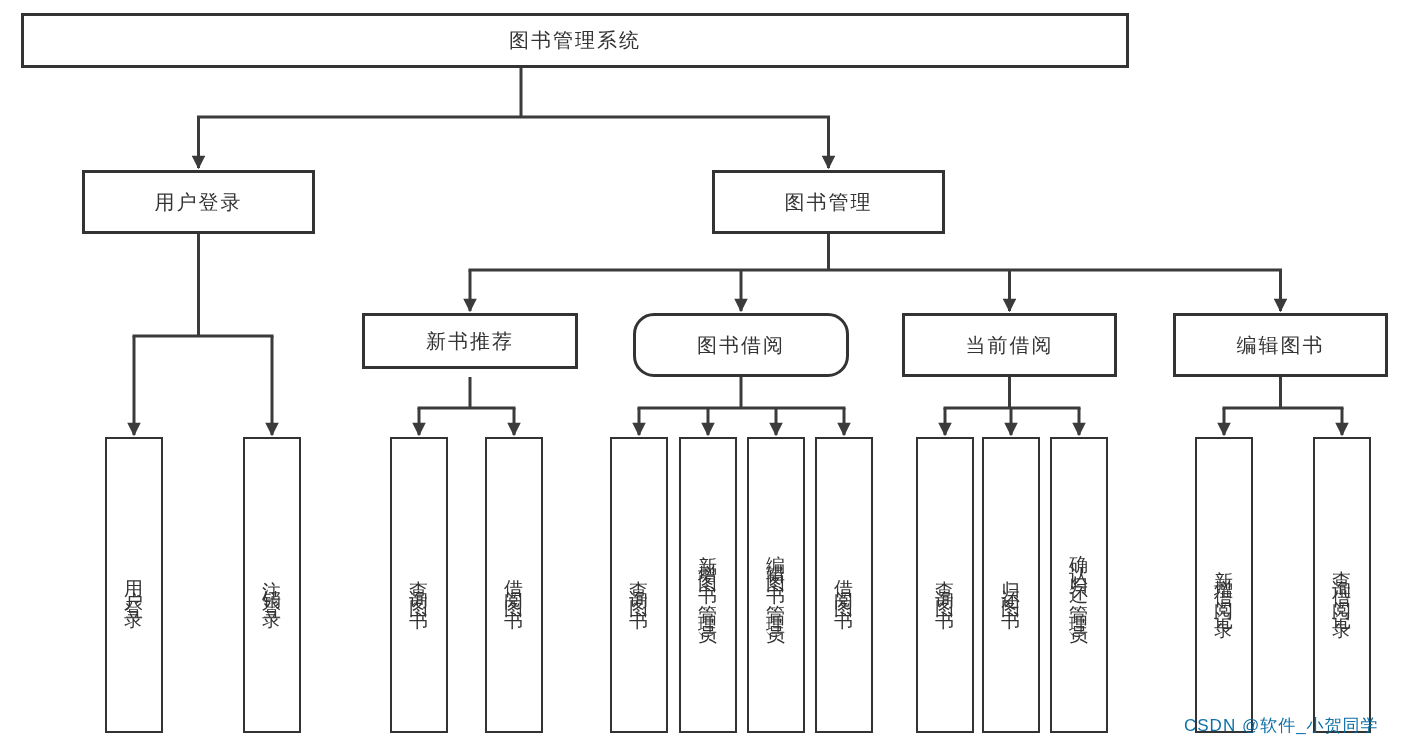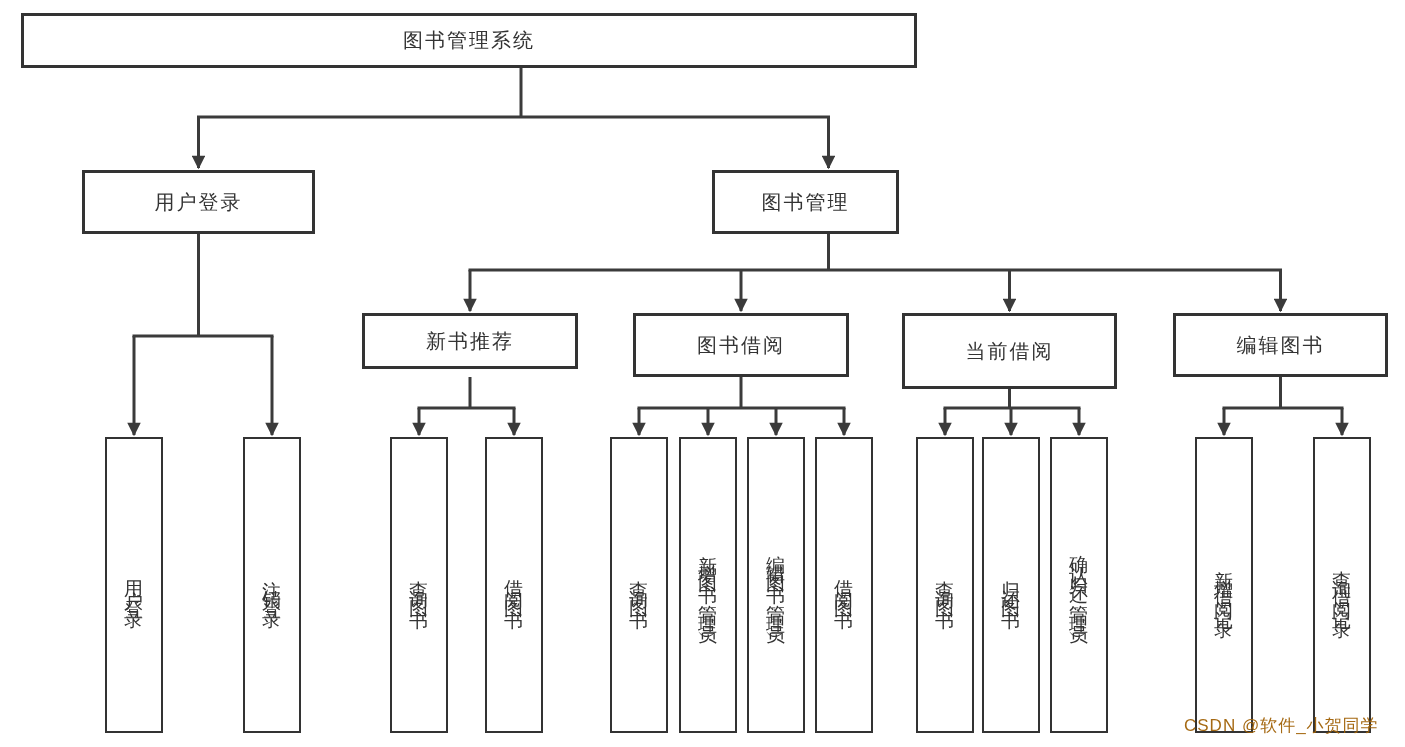--- a/index.html
+++ b/index.html
@@ -25,21 +25,21 @@
     writing-mode:vertical-rl;
     font-size:19px;
     letter-spacing:10px;
     line-height:1;
     color:#333333;
   }
   .watermark{
     position:absolute;
     left:1184px;top:714px;
     font-size:17px;
-    color:#a16207;
+    color:#0369a1;
     letter-spacing:1px;
     white-space:nowrap;
     z-index:10;
     opacity:0.95;
   }
 </style>
 </head>
 <body>
 
 <div id="canvas">
@@ -87,28 +87,28 @@
       <path d="M1011 408 V435" marker-end="url(#arrow)"></path>
       <path d="M1079 408 V435" marker-end="url(#arrow)"></path>
 
       <path d="M1280.5 377 V408"></path>
       <path d="M1224 408 H1342" stroke-linecap="square"></path>
       <path d="M1224 408 V435" marker-end="url(#arrow)"></path>
       <path d="M1342 408 V435" marker-end="url(#arrow)"></path>
     </g>
   </svg>
 
-  <div class="box hbox" style="left:21px;top:13px;width:896px;height:55px;">图书管理系统</div>
+  <div class="box hbox" style="left:21px;top:13px;width:1108px;height:55px;">图书管理系统</div>
 
   <div class="box hbox" style="left:82px;top:170px;width:233px;height:64px;">用户登录</div>
-  <div class="box hbox" style="left:712px;top:170px;width:187px;height:64px;">图书管理</div>
+  <div class="box hbox" style="left:712px;top:170px;width:233px;height:64px;">图书管理</div>
 
   <div class="box hbox" style="left:362px;top:313px;width:216px;height:56px;">新书推荐</div>
-  <div class="box hbox" style="left:633px;top:313px;width:216px;height:64px;">图书借阅</div>
-  <div class="box hbox" style="left:902px;top:313px;width:215px;height:76px;">当前借阅</div>
+  <div class="box hbox" style="left:633px;top:313px;width:216px;height:64px;border-radius:21px;">图书借阅</div>
+  <div class="box hbox" style="left:902px;top:313px;width:215px;height:64px;">当前借阅</div>
   <div class="box hbox" style="left:1173px;top:313px;width:215px;height:64px;">编辑图书</div>
 
   <div class="box leaf" style="left:105px;">
     <span class="vtext">用户登录</span>
   </div>
   <div class="box leaf" style="left:243px;">
     <span class="vtext">注销登录</span>
   </div>
 
   <div class="box leaf" style="left:390px;">

